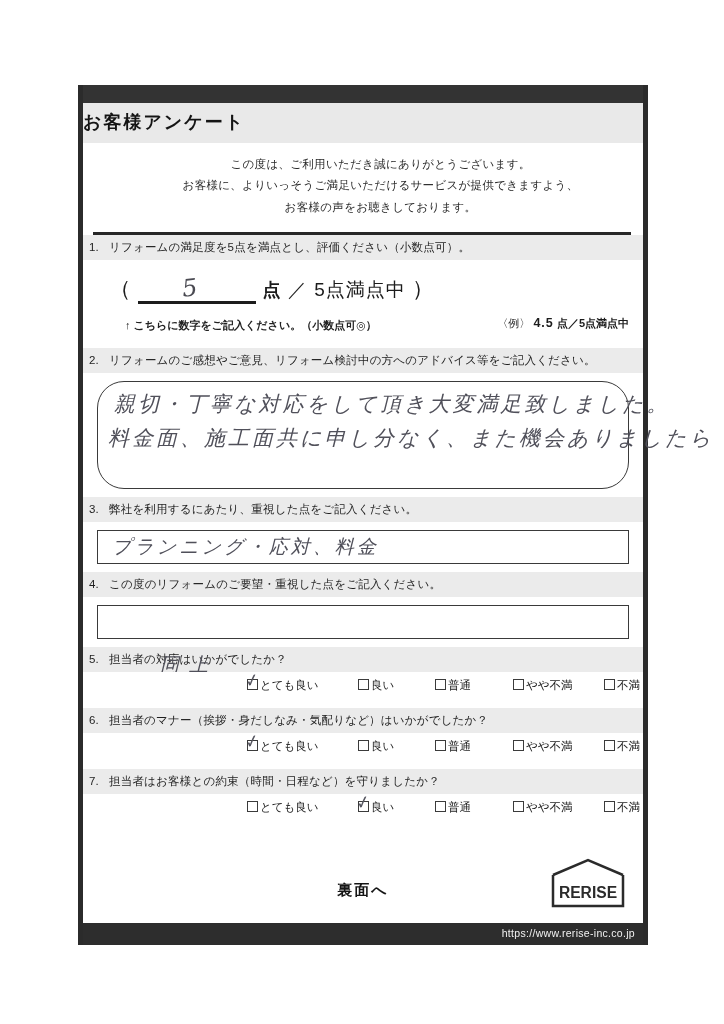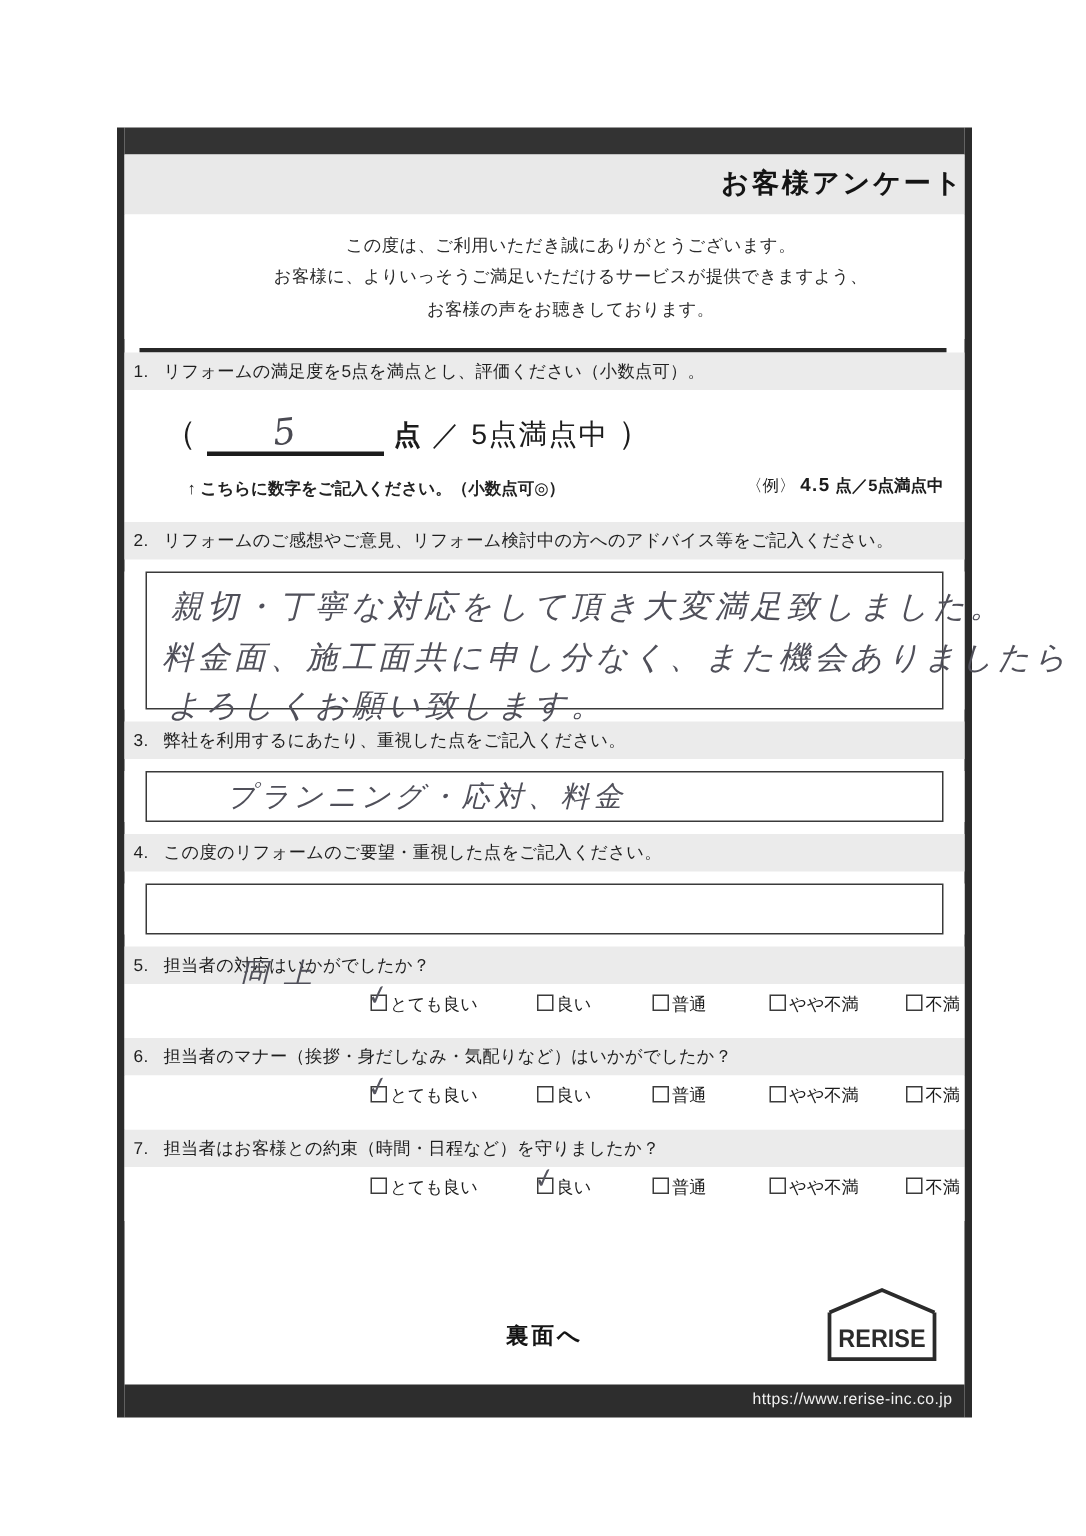--- a/index.html
+++ b/index.html
@@ -45,21 +45,21 @@
     bottom: 0;
   }
 
   
   .topbar {
     height: 18px;
     background: #333333;
   }
   .title-band {
     background: #e9e9e9;
-    text-align: right;
+    text-align: left;
     padding: 7px 0 9px;
   }
   .title-band .title {
     font-size: 18px;
     font-weight: bold;
     letter-spacing: 2px;
     color: #141414;
   }
   .intro {
     text-align: center;
@@ -150,33 +150,33 @@
   .example .exlab { font-weight: bold; }
 
   
   .writebox {
     border: 1px solid #3a3a3a;
     background: #fff;
     margin: 8px 14px 8px 14px;
     position: relative;
     box-sizing: border-box;
   }
-  .writebox.tall   { height: 92px; }
+  .writebox.tall   { height: 108px; border-radius: 27px; }
   .writebox.single { height: 34px; }
   .hw-line {
     position: absolute;
     font-size: 21px;
     color: #50505a;
     white-space: nowrap;
     letter-spacing: 3px;
   }
   .hw-a { left: 16px; top: 8px; }
   .hw-b { left: 10px; top: 42px; }
   .hw-c { left: 14px; top: 74px; }
-  .hw-q3 { left: 14px; top: 3px; font-size: 19px; margin-left: 39px; }
+  .hw-q3 { left: 14px; top: 3px; font-size: 19px; }
   .hw-q4 { left: 62px; top: 2px; font-size: 19px; letter-spacing: 10px; margin-top: 44px; }
 
   
   .opt-row {
     background: #ffffff;
     padding: 7px 0 9px 0;
     position: relative;
     white-space: nowrap;
   }
   .opt {
@@ -294,21 +294,20 @@
       </div>
     </div>
 
     <div class="q-head">
       <span class="num">2.</span><span>リフォームのご感想やご意見、リフォーム検討中の方へのアドバイス等をご記入ください。</span>
     </div>
     <div class="q-body">
       <div class="writebox tall">
         <span class="hw-line handwrite hw-a">親切・丁寧な対応をして頂き大変満足致しました。</span>
         <span class="hw-line handwrite hw-b">料金面、施工面共に申し分なく、また機会ありましたら</span>
-        <span class="hw-line handwrite hw-c">よろしくお願い致します。</span>
       </div>
     </div>
 
     <div class="q-head">
       <span class="num">3.</span><span>弊社を利用するにあたり、重視した点をご記入ください。</span>
     </div>
     <div class="q-body">
       <div class="writebox single">
         <span class="hw-line handwrite hw-q3">プランニング・応対、料金</span>
       </div>

